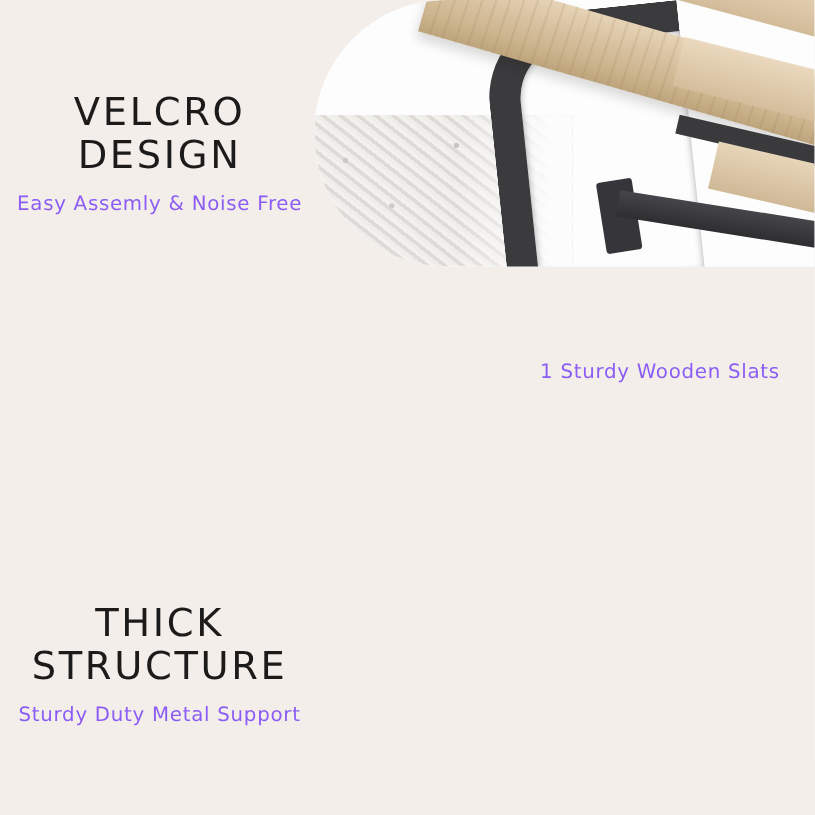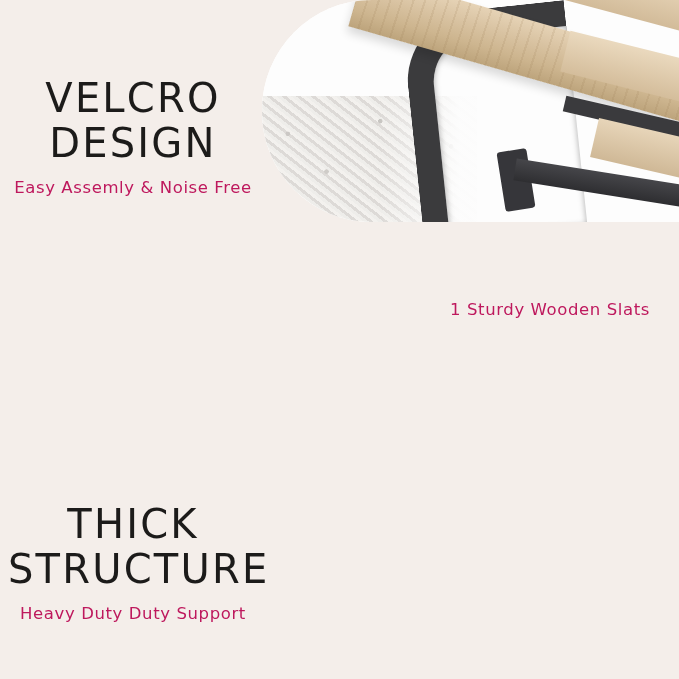--- a/index.html
+++ b/index.html
@@ -29,33 +29,33 @@
   .row-2 { top: 226px; height: 226px; background: #f4eeea; }
   .row-3 { top: 452px; height: 227px; background: #f4eeea; }
 
   .text-block {
     position: absolute;
     z-index: 5;
     color: #1c1b1a;
     text-align: center;
   }
   .headline {
-    font-size: 40px;
+    font-size: 32px;
     letter-spacing: 2.2px;
     font-weight: 400;
     line-height: 1.12;
     margin: 0;
     white-space: pre-line;
     font-family: "DejaVu Sans", sans-serif;
   }
   .subline {
     font-size: 16.5px;
     letter-spacing: .6px;
     margin: 12px 0 0 0;
-    color: #be185d;
+    color: #8b5cf6;
     font-family: "DejaVu Sans", sans-serif;
   }
 
   
   .photo {
     position: absolute;
     overflow: hidden;
   }
 
   
@@ -196,17 +196,17 @@
     <div class="text-block" style="left:425px; top:62px; width:250px;">
       <p class="subline">1 Sturdy Wooden Slats</p>
     </div>
   </div>
 
   <div class="row row-3">
 
     <div class="text-block" style="left:8px; top:50px; width:250px;">
       <p class="headline">THICK
 STRUCTURE</p>
-      <p class="subline">Heavy Duty Duty Support</p>
+      <p class="subline">Sturdy Duty Metal Support</p>
     </div>
   </div>
 
 </div>
 
 </body></html>

